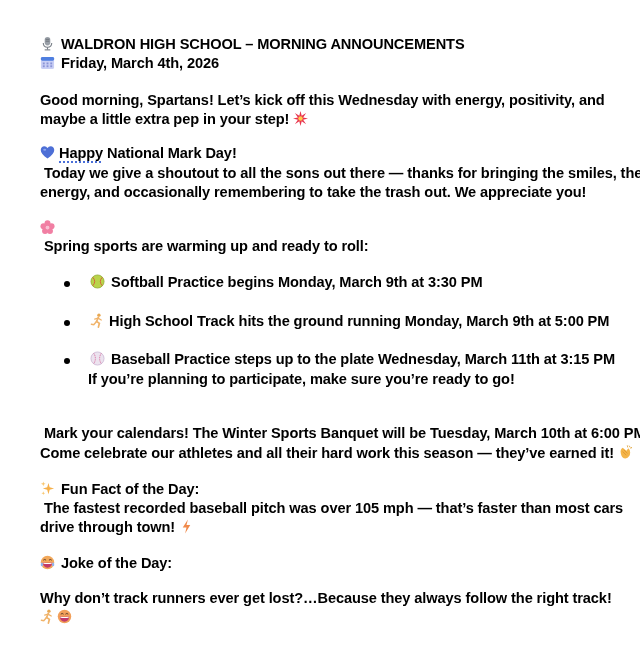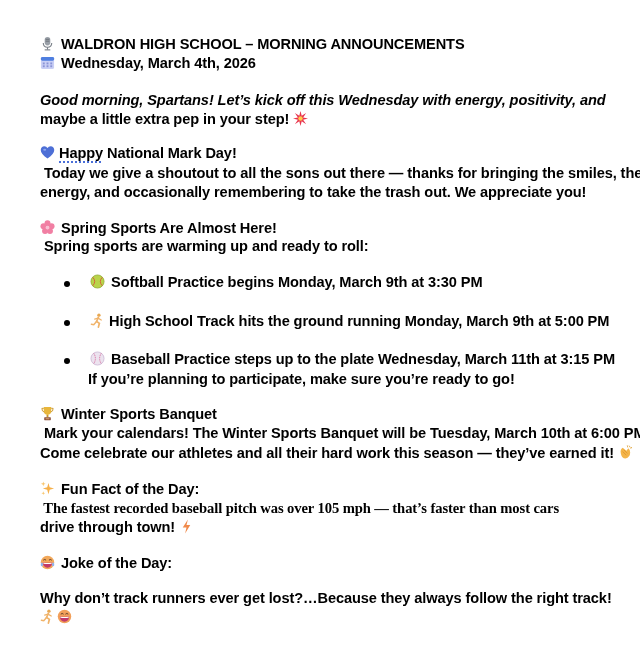--- a/index.html
+++ b/index.html
@@ -41,24 +41,24 @@
           <rect x="1" y="2" width="14" height="4" rx="1.5" fill="#4f7fe0"></rect>
           <g fill="#8a93d6">
             <rect x="3" y="8" width="2" height="2"></rect>
             <rect x="7" y="8" width="2" height="2"></rect>
             <rect x="11" y="8" width="2" height="2"></rect>
             <rect x="3" y="11" width="2" height="2"></rect>
             <rect x="7" y="11" width="2" height="2"></rect>
             <rect x="11" y="11" width="2" height="2"></rect>
           </g>
         </svg>
-    </span><span>Wednesday, March 4th, 2026</span>
+    </span><span>Friday, March 4th, 2026</span>
   </div>
 
-  <div class="line" style="top:91px;font-style:italic;">Good morning, Spartans! Let’s kick off this Wednesday with energy, positivity, and</div>
+  <div class="line" style="top:91px;">Good morning, Spartans! Let’s kick off this Wednesday with energy, positivity, and</div>
   <div class="line" style="top:110px;">
     <span>maybe a little extra pep in your step!</span><span class="emoji trail">
       <svg viewBox="0 0 16 16">
           <path d="M8 0 L9.3 5 L14 2 L10.8 6.8 L16 8 L10.8 9.2 L14 14 L9.3 11 L8 16 L6.7 11 L2 14 L5.2 9.2 L0 8 L5.2 6.8 L2 2 L6.7 5 Z" fill="#e8344e"></path>
           <circle cx="8" cy="8" r="2.4" fill="#ffcc4d"></circle>
         </svg>
     </span>
   </div>
 
   <div class="line" style="top:144px;">
@@ -77,21 +77,21 @@
       <svg viewBox="0 0 16 16">
           <g fill="#f17fa3">
             <circle cx="8" cy="3.5" r="3.2"></circle>
             <circle cx="12.3" cy="6.6" r="3.2"></circle>
             <circle cx="10.6" cy="11.8" r="3.2"></circle>
             <circle cx="5.4" cy="11.8" r="3.2"></circle>
             <circle cx="3.7" cy="6.6" r="3.2"></circle>
           </g>
           <circle cx="8" cy="8" r="2" fill="#f9c0d3"></circle>
         </svg>
-    </span><span>Spring Sports Are Almost Here!</span>
+    </span>
   </div>
   <div class="line" style="top:237px; white-space:pre;"> Spring sports are warming up and ready to roll:</div>
 
   <div>
     <div class="bullet" style="top:281px;"></div>
     <div class="line" style="top:273px; left:74px;">
       <span class="emoji">
         <svg viewBox="0 0 16 16">
             <circle cx="8" cy="8" r="7" fill="#b9d44a"></circle>
             <circle cx="8" cy="8" r="7" fill="none" stroke="#8da832" stroke-width="0.8"></circle>
@@ -120,52 +120,41 @@
             <circle cx="8" cy="8" r="7" fill="#ece3ef"></circle>
             <circle cx="8" cy="8" r="7" fill="none" stroke="#c9b4d3" stroke-width="0.8"></circle>
             <path d="M4 2.5 Q7.5 8 4 13.5" stroke="#d86a9a" stroke-width="1" fill="none" stroke-dasharray="1.2 0.8"></path>
             <path d="M12 2.5 Q8.5 8 12 13.5" stroke="#d86a9a" stroke-width="1" fill="none" stroke-dasharray="1.2 0.8"></path>
           </svg>
       </span><span>Baseball Practice steps up to the plate Wednesday, March 11th at 3:15 PM</span>
     </div>
     <div class="line" style="top:370px; left:72px;">If you’re planning to participate, make sure you’re ready to go!</div>
   </div>
 
-  <div class="line" style="top:405px;">
-    <span class="emoji">
-      <svg viewBox="0 0 16 16">
-          <path d="M4 1 H12 V5 Q12 9 8 9.5 Q4 9 4 5 Z" fill="#e8b63c"></path>
-          <path d="M4 2.5 H2 Q2 6 4.5 6.5 M12 2.5 H14 Q14 6 11.5 6.5" stroke="#c99528" stroke-width="1" fill="none"></path>
-          <rect x="7" y="9.5" width="2" height="2.5" fill="#c99528"></rect>
-          <rect x="4.5" y="12" width="7" height="3.2" rx="0.5" fill="#8a4e3a"></rect>
-          <rect x="6" y="13" width="4" height="1.2" fill="#d6a06a"></rect>
-        </svg>
-    </span><span>Winter Sports Banquet</span>
-  </div>
   <div class="line" style="top:424px; white-space:pre;"> Mark your calendars! The Winter Sports Banquet will be Tuesday, March 10th at 6:00 PM</div>
   <div class="line" style="top:444px;">
     <span>Come celebrate our athletes and all their hard work this season — they’ve earned it!</span><span class="emoji trail">
       <svg viewBox="0 0 16 16">
           <path d="M3 9 Q2 5 5 3 L9 6 L11 3.5 Q13 5 13 8 Q13 13 8 14.5 Q4 14 3 9 Z" fill="#f4b54a"></path>
           <path d="M6 5 L10 9 M5 7 L9 11" stroke="#d9912b" stroke-width="0.8"></path>
           <path d="M12 1 L13 2.5 M14.5 2.5 L13.8 3.6 M10 0.8 L10.3 2.2" stroke="#e0a23a" stroke-width="0.9" stroke-linecap="round"></path>
         </svg>
     </span>
   </div>
 
   <div class="line" style="top:480px;">
     <span class="emoji">
       <svg viewBox="0 0 16 16">
           <path d="M9 2 L10.3 6.7 L15 8 L10.3 9.3 L9 14 L7.7 9.3 L3 8 L7.7 6.7 Z" fill="#f6b04a"></path>
           <path d="M3.5 0.5 L4.1 2.4 L6 3 L4.1 3.6 L3.5 5.5 L2.9 3.6 L1 3 L2.9 2.4 Z" fill="#f8c56a"></path>
           <path d="M3.5 11 L4 12.5 L5.5 13 L4 13.5 L3.5 15 L3 13.5 L1.5 13 L3 12.5 Z" fill="#f8c56a"></path>
         </svg>
     </span><span>Fun Fact of the Day:</span>
   </div>
-  <div class="line" style="top:499px; white-space:pre;font-family:Liberation Serif, serif;"> The fastest recorded baseball pitch was over 105 mph — that’s faster than most cars</div>
+  <div class="line" style="top:499px; white-space:pre;"> The fastest recorded baseball pitch was over 105 mph — that’s faster than most cars</div>
   <div class="line" style="top:554px;">
     <span class="emoji">
       <svg viewBox="0 0 16 16">
           <circle cx="8" cy="8" r="7.2" fill="#f2a85a"></circle>
           <path d="M3.5 5.5 Q5 4 6.5 5.5 M9.5 5.5 Q11 4 12.5 5.5" stroke="#5a3a2a" stroke-width="1" fill="none"></path>
           <path d="M3 8 Q8 8.5 13 8 Q12.5 13.5 8 13.5 Q3.5 13.5 3 8 Z" fill="#c23a6a"></path>
           <path d="M3.5 8.2 Q8 8.8 12.5 8.2 L12.3 9.4 Q8 10 3.7 9.4 Z" fill="#ffffff"></path>
           <ellipse cx="2" cy="10" rx="1.2" ry="2" fill="#8fb4f0"></ellipse>
           <ellipse cx="14" cy="10" rx="1.2" ry="2" fill="#8fb4f0"></ellipse>
         </svg>

